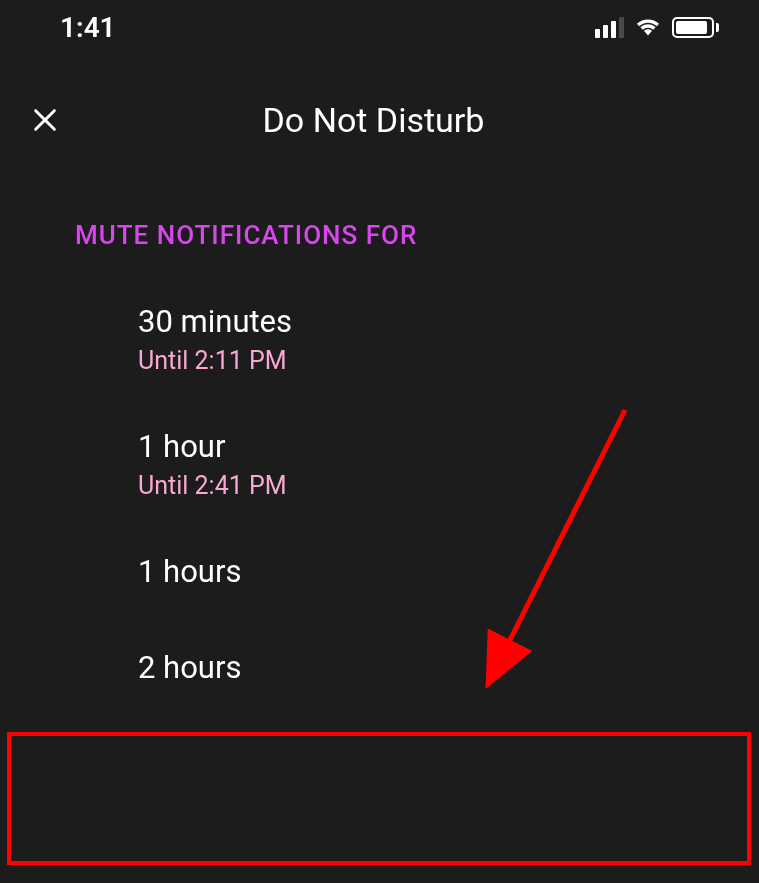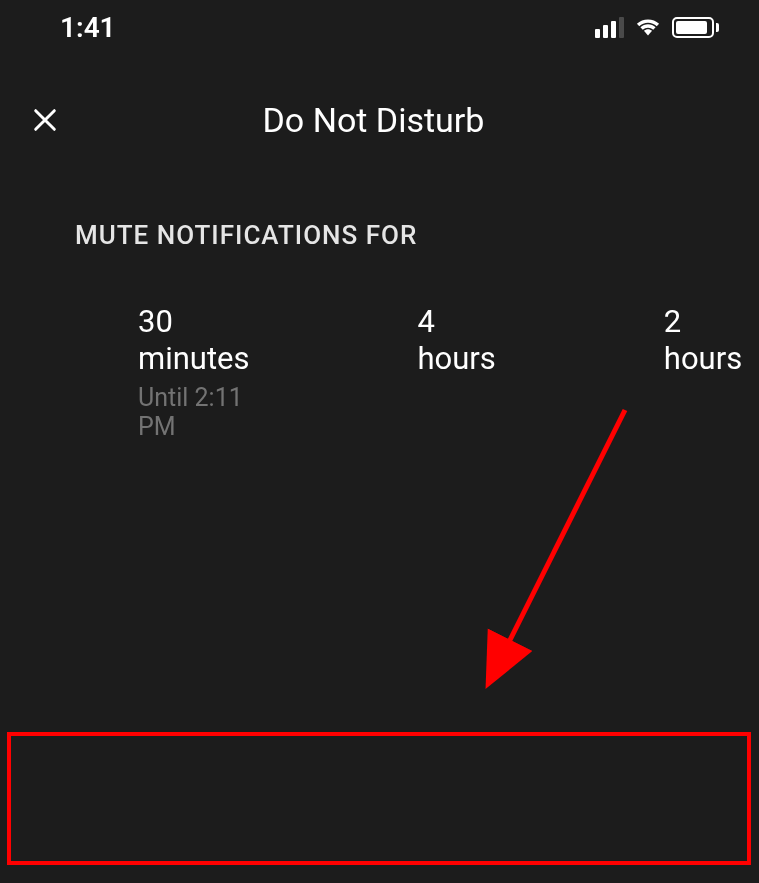--- a/index.html
+++ b/index.html
@@ -103,40 +103,41 @@
       text-align: center;
       font-size: 34px;
       font-weight: 400;
       color: #ffffff;
     }
     .section-header {
       padding: 60px 75px 30px 75px;
       font-size: 26px;
       font-weight: 500;
       letter-spacing: 1px;
-      color: #e5e5e5;
+      color: #d946ef;
     }
     .options-list {
       display: flex;
-      flex-direction: row;
+      flex-direction: column;
+      gap: 7px;
     }
     .option-item {
       padding: 23px 30px 23px 138px;
       cursor: pointer;
     }
     .option-title {
       font-size: 31px;
       font-weight: 400;
       color: #ffffff;
       margin-bottom: 6px;
     }
     .option-subtitle {
       font-size: 25px;
       font-weight: 400;
-      color: #737373;
+      color: #f9a8d4;
     }
     .highlight-box {
       position: absolute;
       border: 4px solid #ff0000;
       pointer-events: none;
     }
     .arrow-annotation {
       position: absolute;
       pointer-events: none;
     }
@@ -179,21 +180,25 @@
 </div>
 
 <div class="section-header">MUTE NOTIFICATIONS FOR</div>
 
 <div class="options-list">
   <div class="option-item">
     <div class="option-title">30 minutes</div>
     <div class="option-subtitle">Until 2:11 PM</div>
   </div>
   <div class="option-item">
-    <div class="option-title">4 hours</div>
+    <div class="option-title">1 hour</div>
+    <div class="option-subtitle">Until 2:41 PM</div>
+  </div>
+  <div class="option-item">
+    <div class="option-title">1 hours</div>
   </div>
   <div class="option-item">
     <div class="option-title">2 hours</div>
   </div>
 </div>
 
 <div class="highlight-box" style="left: 7px; top: 732px; width: 744px; height: 133px;"></div>
 
 <svg class="arrow-annotation" style="left: 455px; top: 400px; width: 200px; height: 300px;" viewBox="0 0 200 300">
   <defs>

